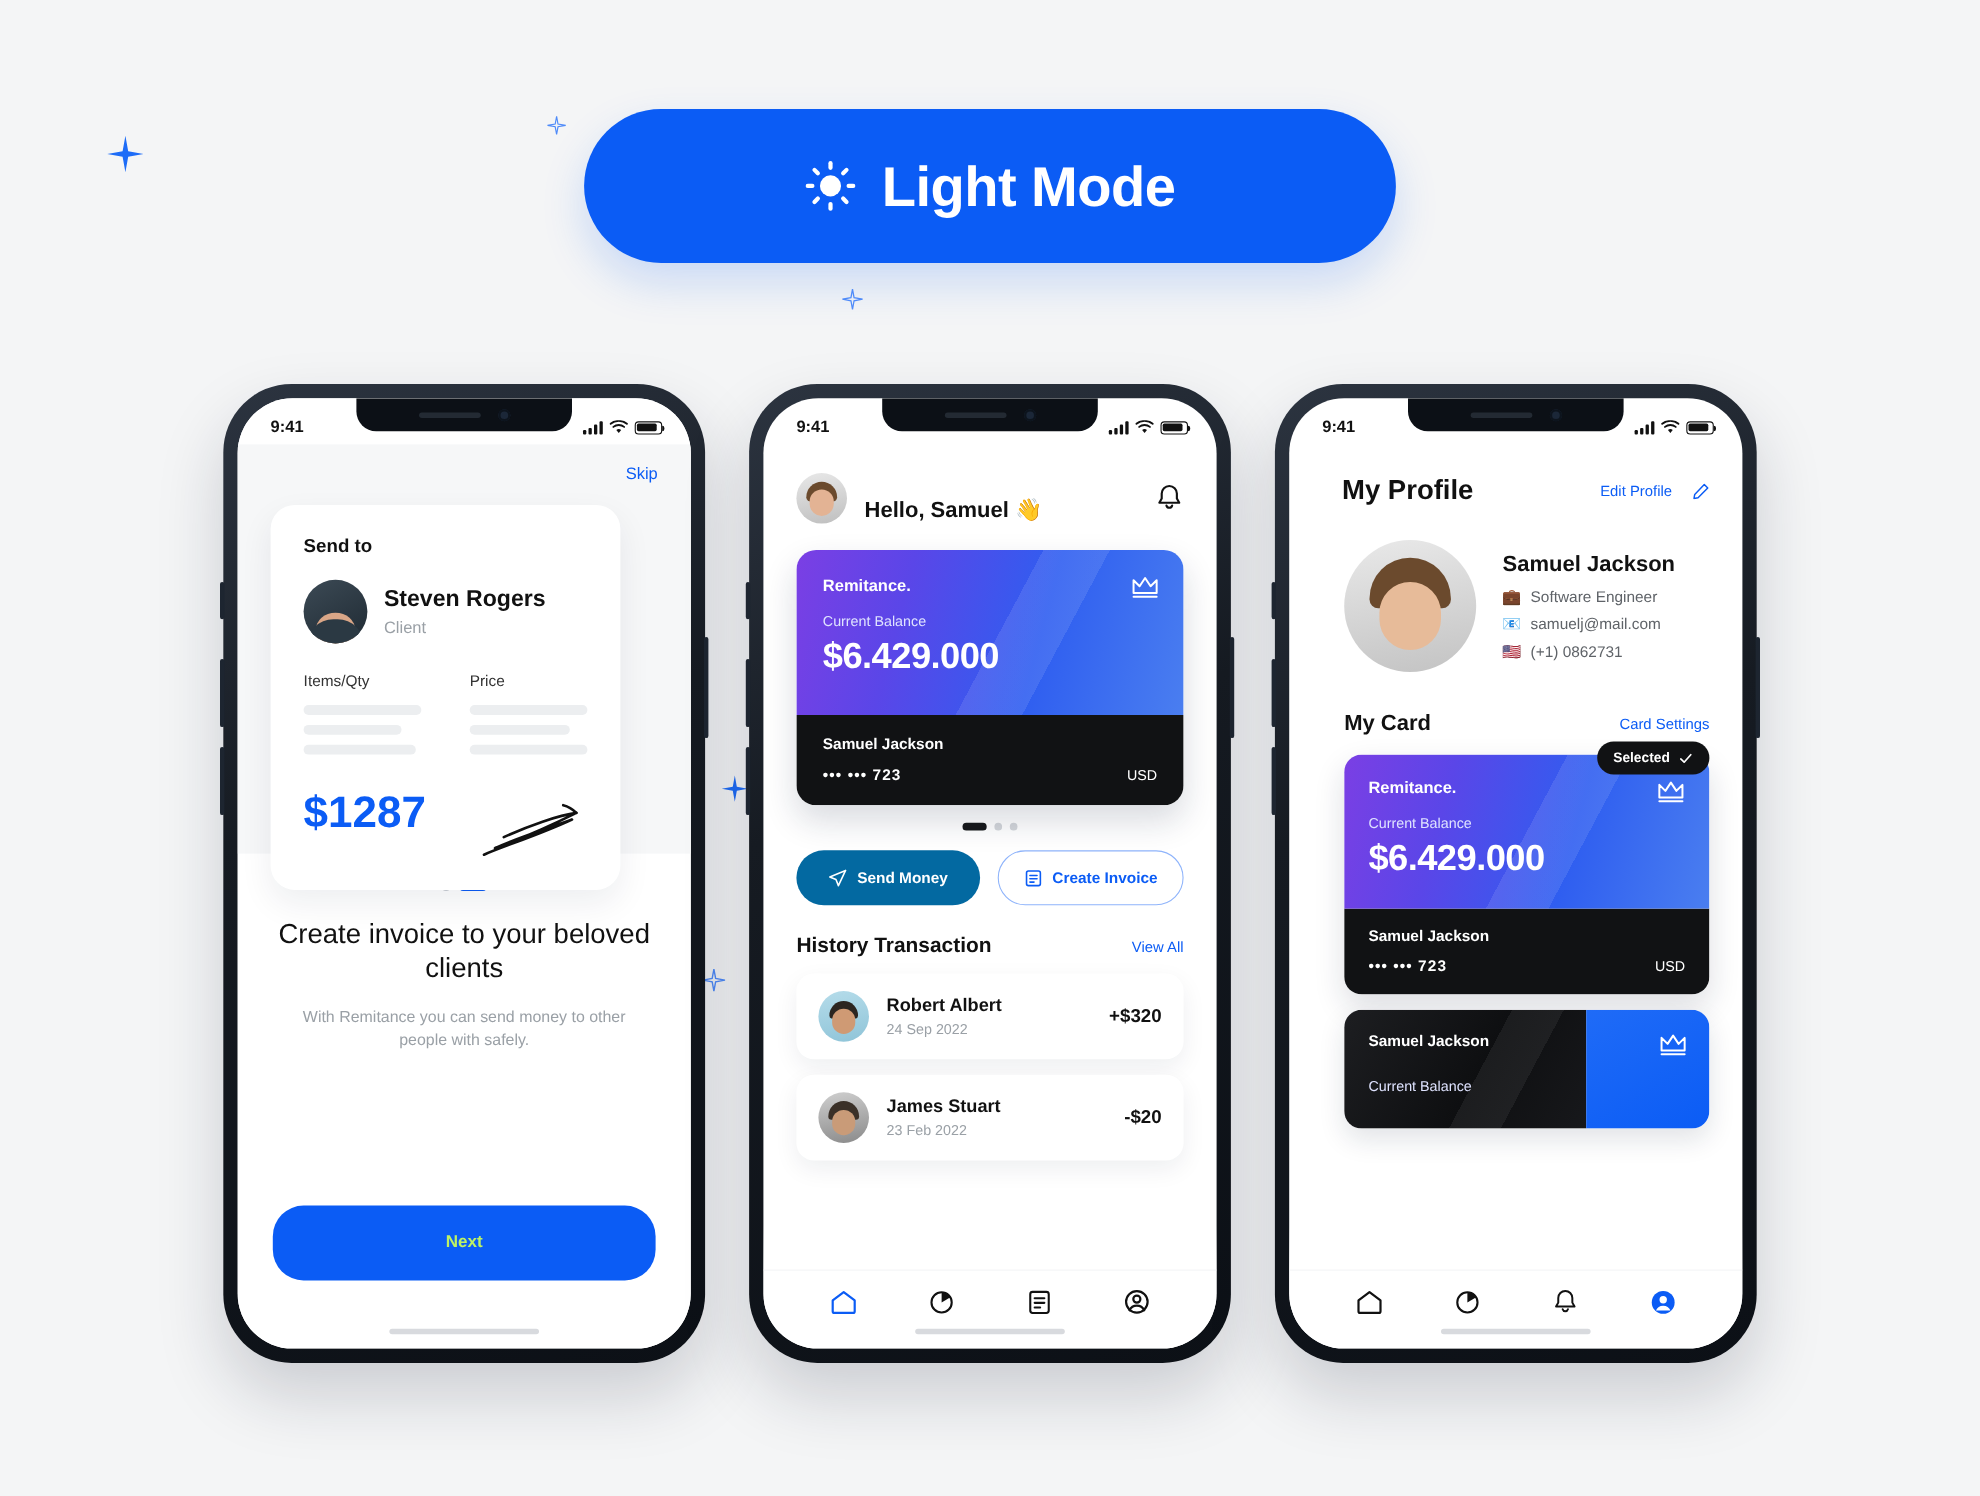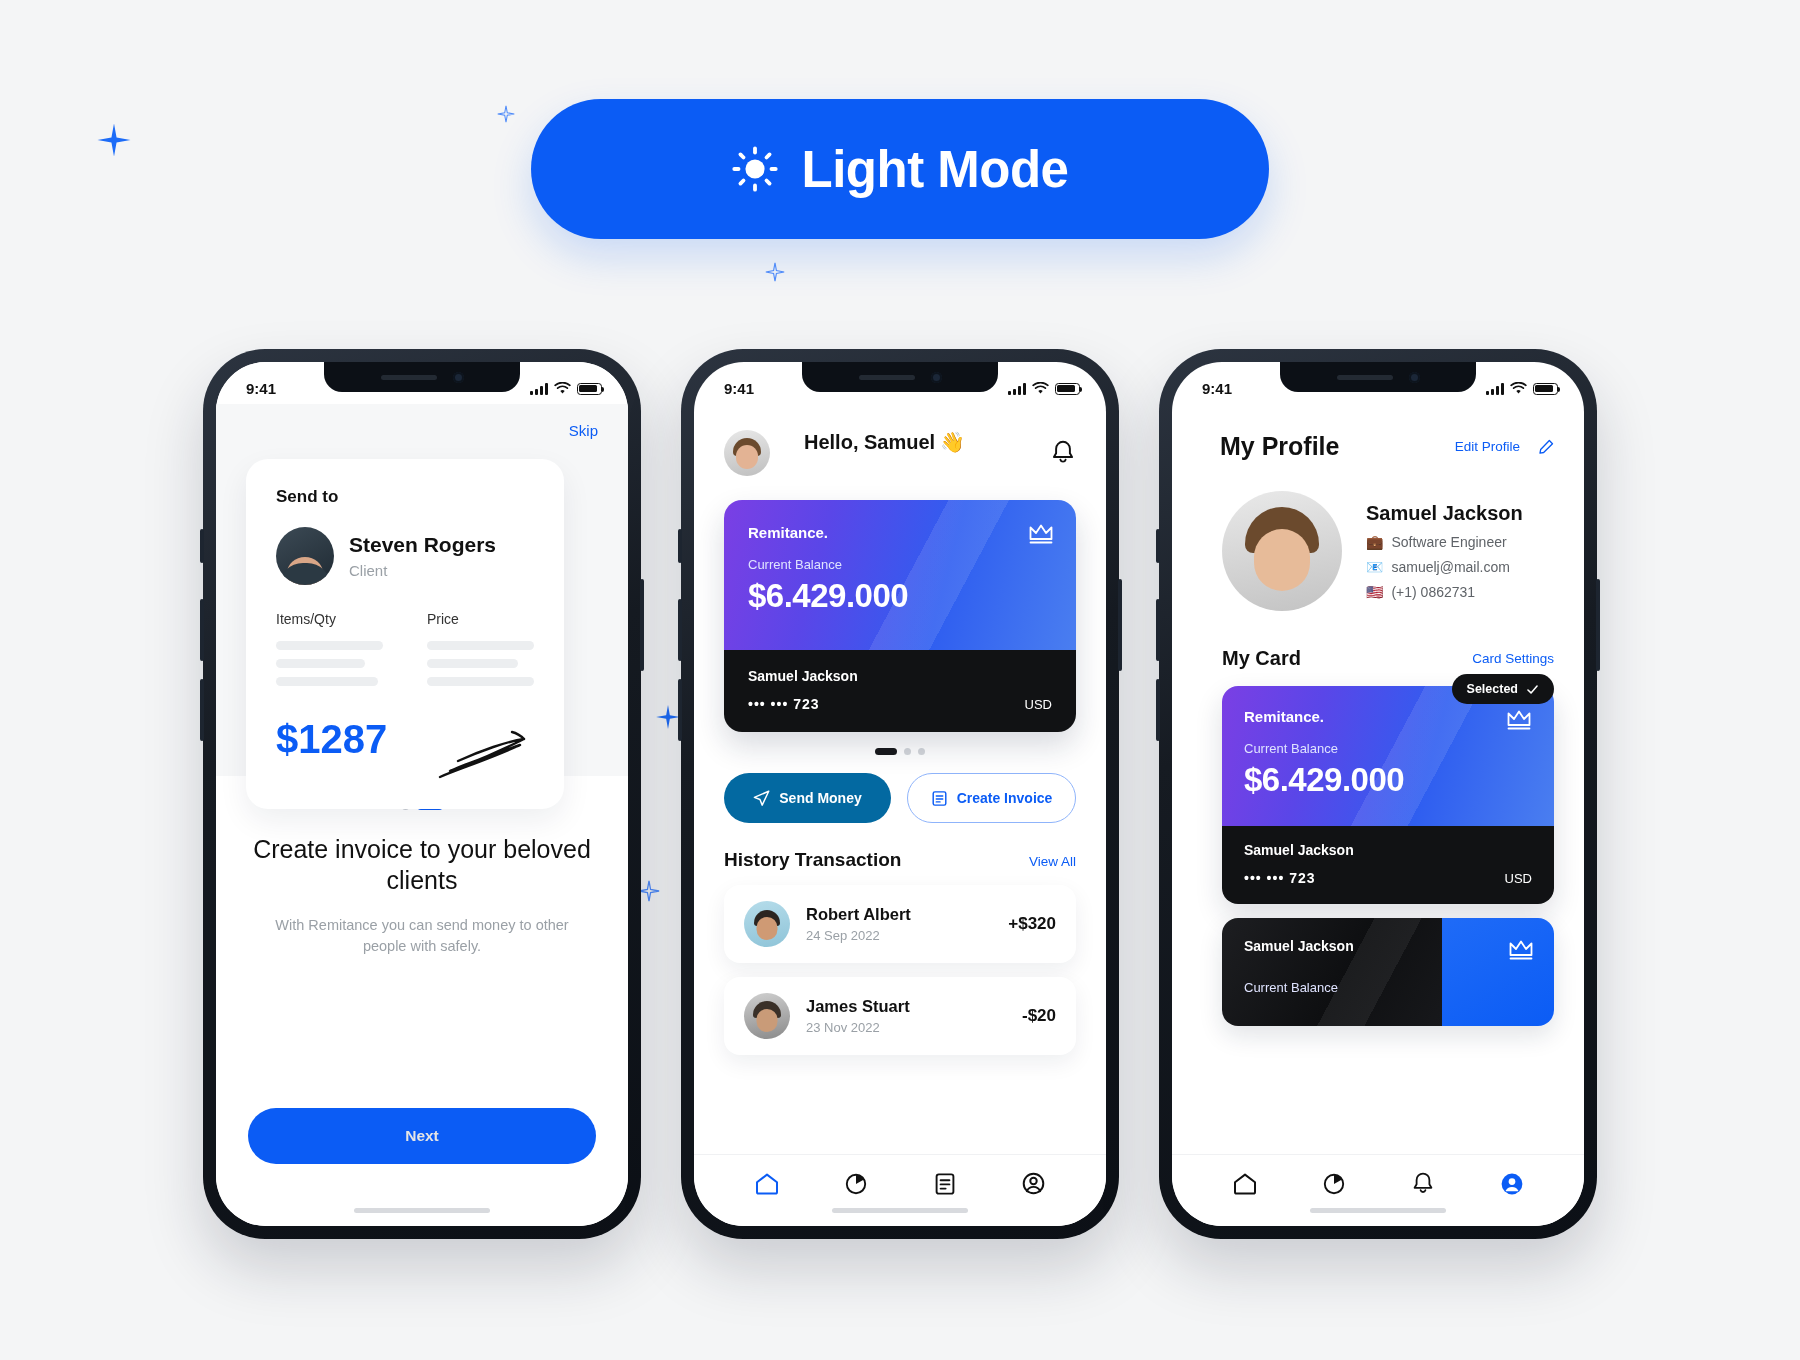--- a/index.html
+++ b/index.html
@@ -138,32 +138,32 @@
   .p1-lower { padding:0 36px; text-align:center; }
   .dots-row { display:flex; justify-content:center; align-items:center; gap:8px; padding-top:26px; }
   .dot { width:7px;height:7px;border-radius:50%;background:#c9cdd2; }
   .dot.active { width:26px;height:8px;border-radius:5px;background:#0b5cf5; }
   .p1-title {
     margin-top:24px; font-size:25px; font-weight:400; color:#111; line-height:1.25;
   }
   .p1-sub { margin-top:18px; font-size:14.5px; color:#9aa0a6; line-height:1.5; }
   .next-btn {
     position:absolute; left:32px; right:32px; bottom:62px;
-    height:56px; background:#0b5cf5; color:#e5e5e5; border-radius:28px;
+    height:68px; background:#0b5cf5; color:#bef264; border-radius:28px;
     display:flex; align-items:center; justify-content:center;
     font-size:15.5px; font-weight:700;
   }
 
   
   .p2-body { position:absolute; inset:0; padding-top:42px; }
   .greet-row {
     display:flex; align-items:center; justify-content:space-between;
     padding:26px 30px 0 30px;
   }
-  .greet-left { display:flex; align-items:flex-start; gap:34px; }
+  .greet-left { display:flex; align-items:flex-end; gap:16px; }
   .av-samuel {
     width:46px;height:46px;border-radius:50%;flex:none; overflow:hidden;
     background:linear-gradient(170deg,#e8e8e8,#bfbfbf); position:relative;
   }
   .av-samuel::before{content:"";position:absolute;left:50%;top:8px;transform:translateX(-50%);
      width:28px;height:18px;border-radius:14px 14px 4px 4px;background:#6b4a2d;}
   .av-samuel::after{content:"";position:absolute;left:50%;top:15px;transform:translateX(-50%);
      width:22px;height:24px;border-radius:11px;background:#e3b394;}
   .greet-text { font-size:20px; font-weight:700; color:#111; }
   .bell { width:26px; height:28px; }
@@ -515,21 +515,21 @@
           <div class="tx-name">Robert Albert</div>
           <div class="tx-date">24 Sep 2022</div>
         </div>
         <div class="tx-amt">+$320</div>
       </div>
 
       <div class="tx">
         <div class="tx-av j"></div>
         <div class="tx-mid">
           <div class="tx-name">James Stuart</div>
-          <div class="tx-date">23 Nov 2022</div>
+          <div class="tx-date">23 Feb 2022</div>
         </div>
         <div class="tx-amt">-$20</div>
       </div>
 
       <div class="fade-bottom"></div>
 
       <div class="tabbar">
         <div class="tab">
           <svg width="26" height="24" viewBox="0 0 26 24">
             <path d="M3 10.2 L13 2.6 L23 10.2 V20 a1.6 1.6 0 0 1-1.6 1.6 H4.6 A1.6 1.6 0 0 1 3 20 Z" fill="none" stroke="#0b5cf5" stroke-width="2" stroke-linejoin="round"></path>

